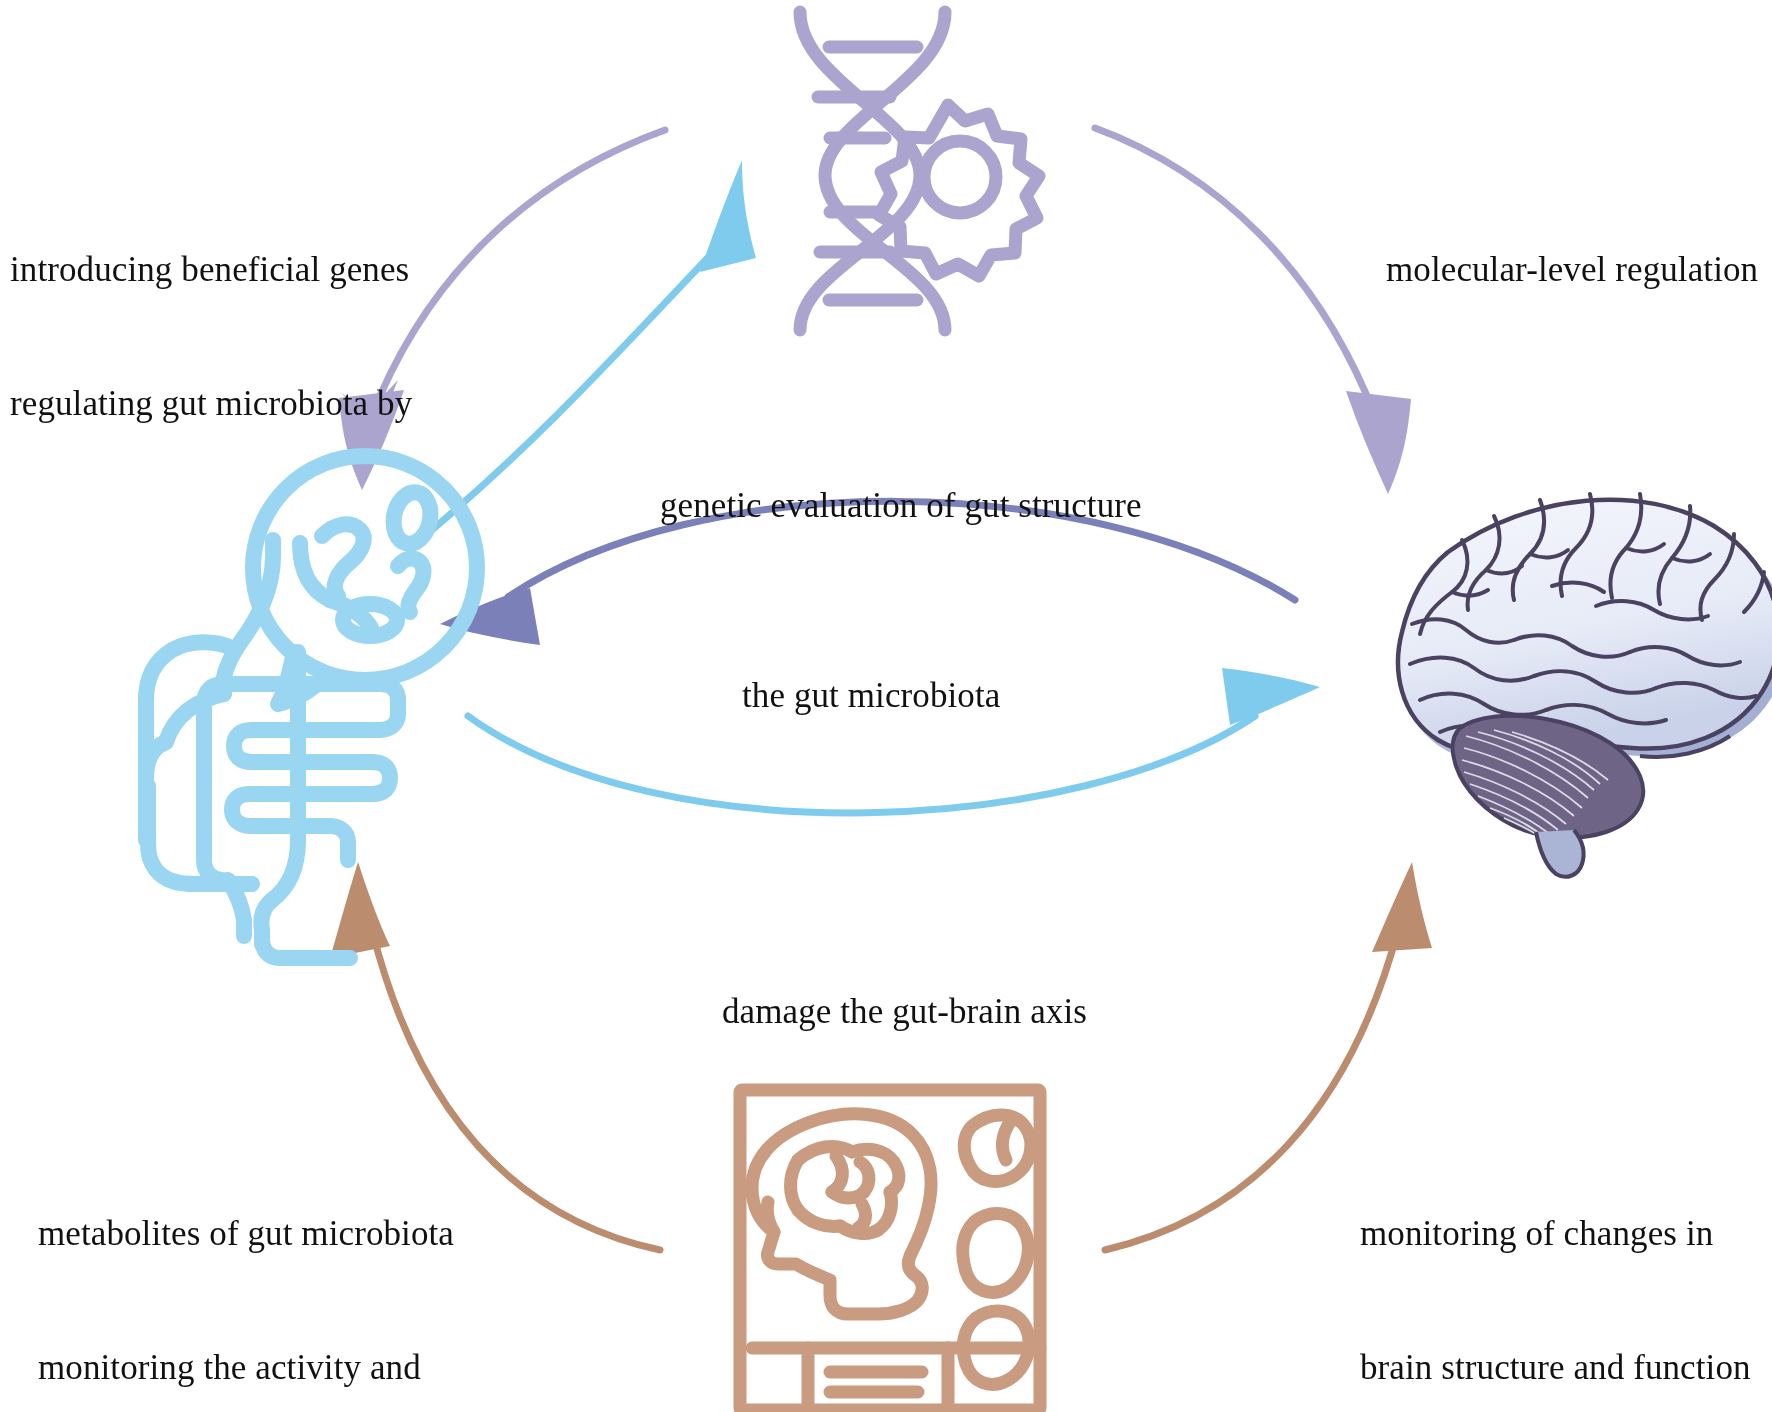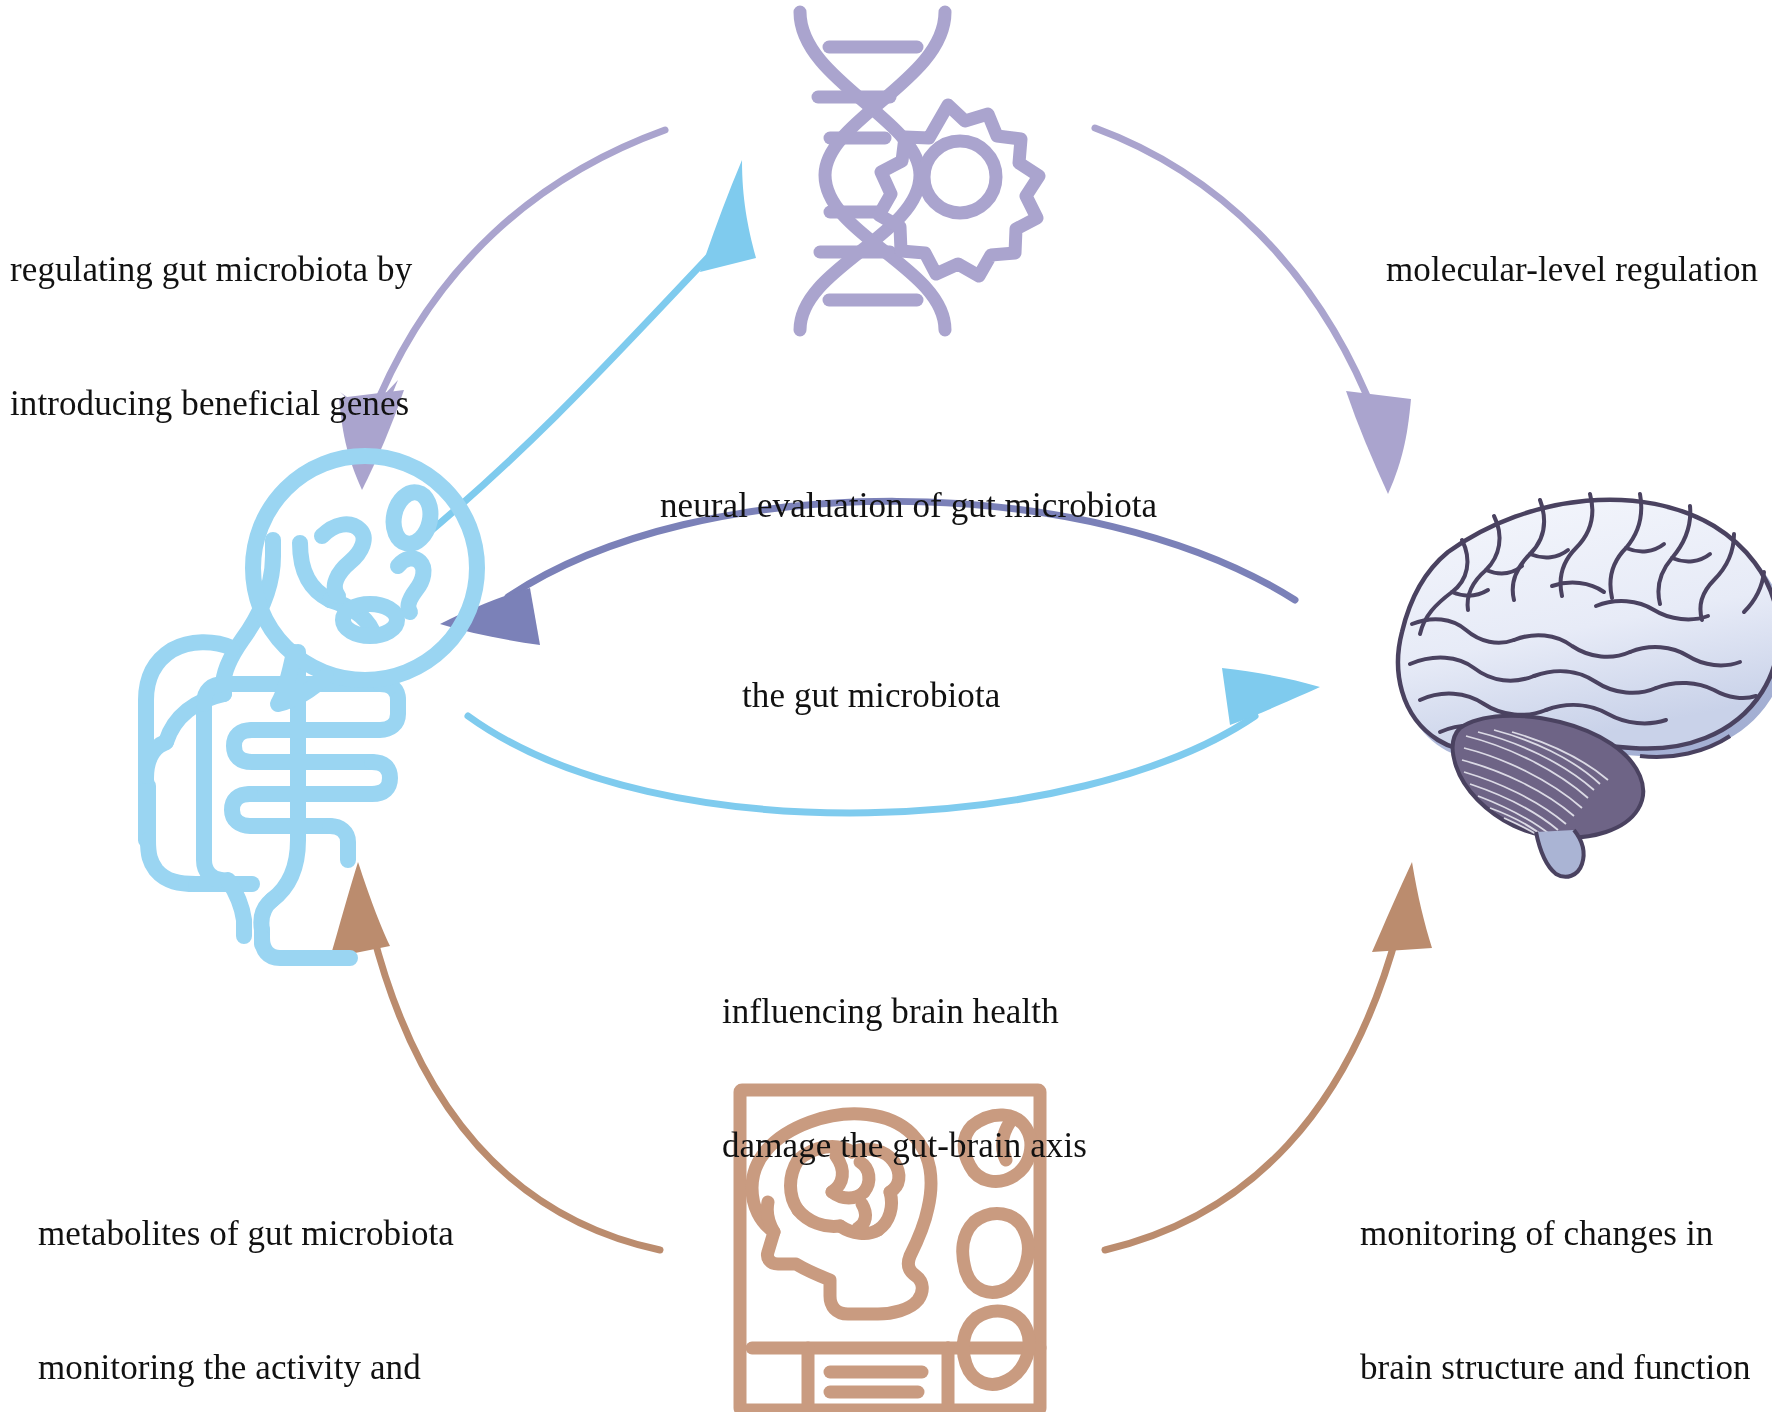--- a/index.html
+++ b/index.html
@@ -277,38 +277,37 @@
                C 990 1298 972 1290 966 1272
                C 960 1252 962 1234 974 1222 Z"></path>
       <path d="M 976 1318 C 994 1306 1018 1310 1026 1328
                C 1034 1346 1026 1370 1008 1380
                C 990 1390 972 1382 966 1364
                C 960 1346 964 1328 976 1318 Z"></path>
     </g>
   </svg>
 
   <div class="label" style="left:10px; top:158px; width:470px;">
+    <div>introducing beneficial genes</div>
     <div>regulating gut microbiota by</div>
-    <div>introducing beneficial genes</div>
   </div>
 
   <div class="label" style="left:1386px; top:158px; width:450px;">
     <div>molecular-level regulation</div>
   </div>
 
   <div class="label" style="left:660px; top:394px; width:580px;">
-    <div>neural evaluation of gut microbiota</div>
+    <div>genetic evaluation of gut structure</div>
   </div>
 
   <div class="label" style="left:742px; top:584px; width:400px;">
     <div>the gut microbiota</div>
   </div>
 
   <div class="label" style="left:722px; top:900px; width:420px;">
-    <div>influencing brain health</div>
     <div>damage the gut-brain axis</div>
   </div>
 
   <div class="label" style="left:38px; top:1122px; width:480px;">
     <div>metabolites of gut microbiota</div>
     <div>monitoring the activity and</div>
   </div>
 
   <div class="label" style="left:1360px; top:1122px; width:420px;">
     <div>monitoring of changes in</div>

